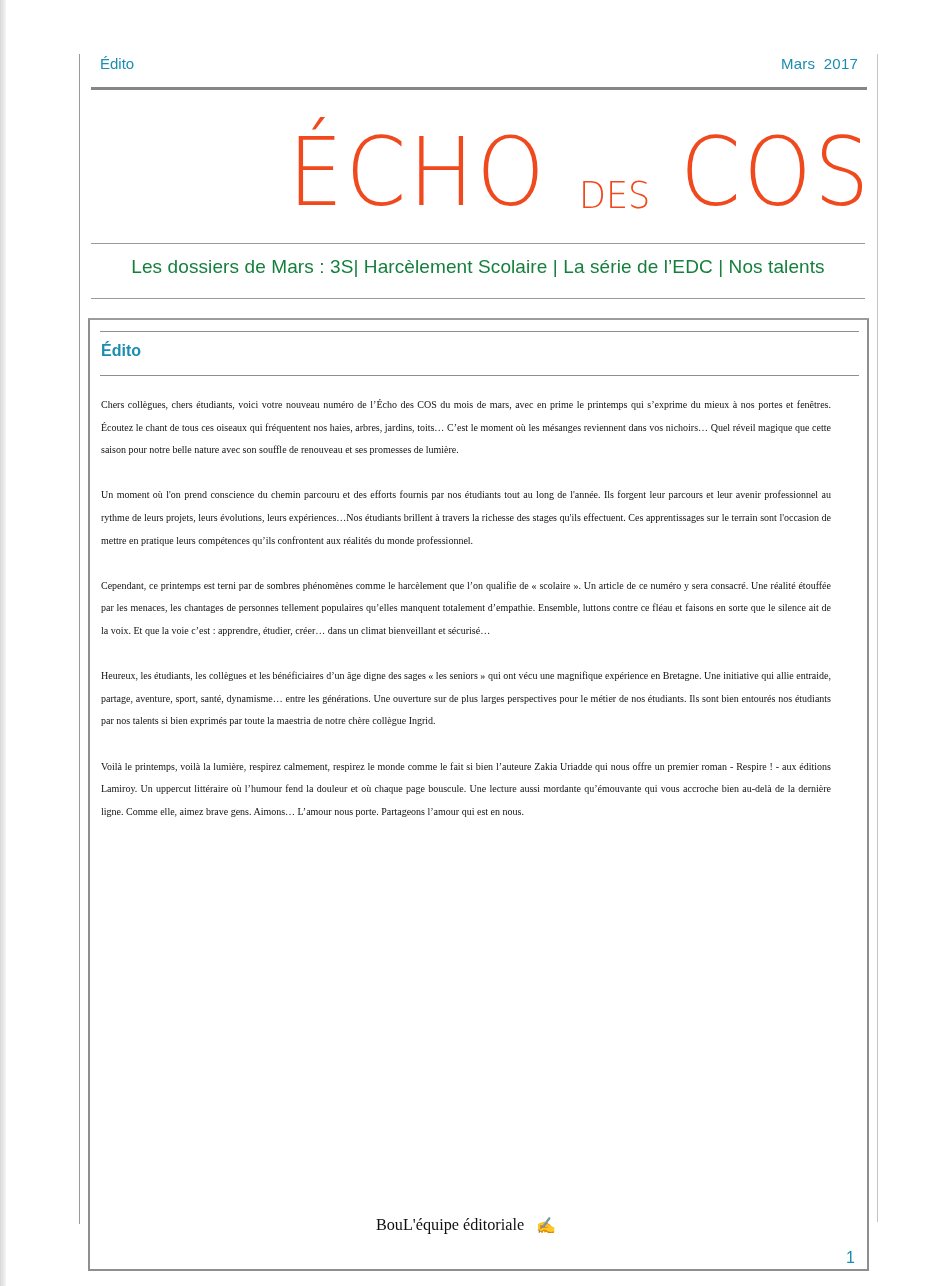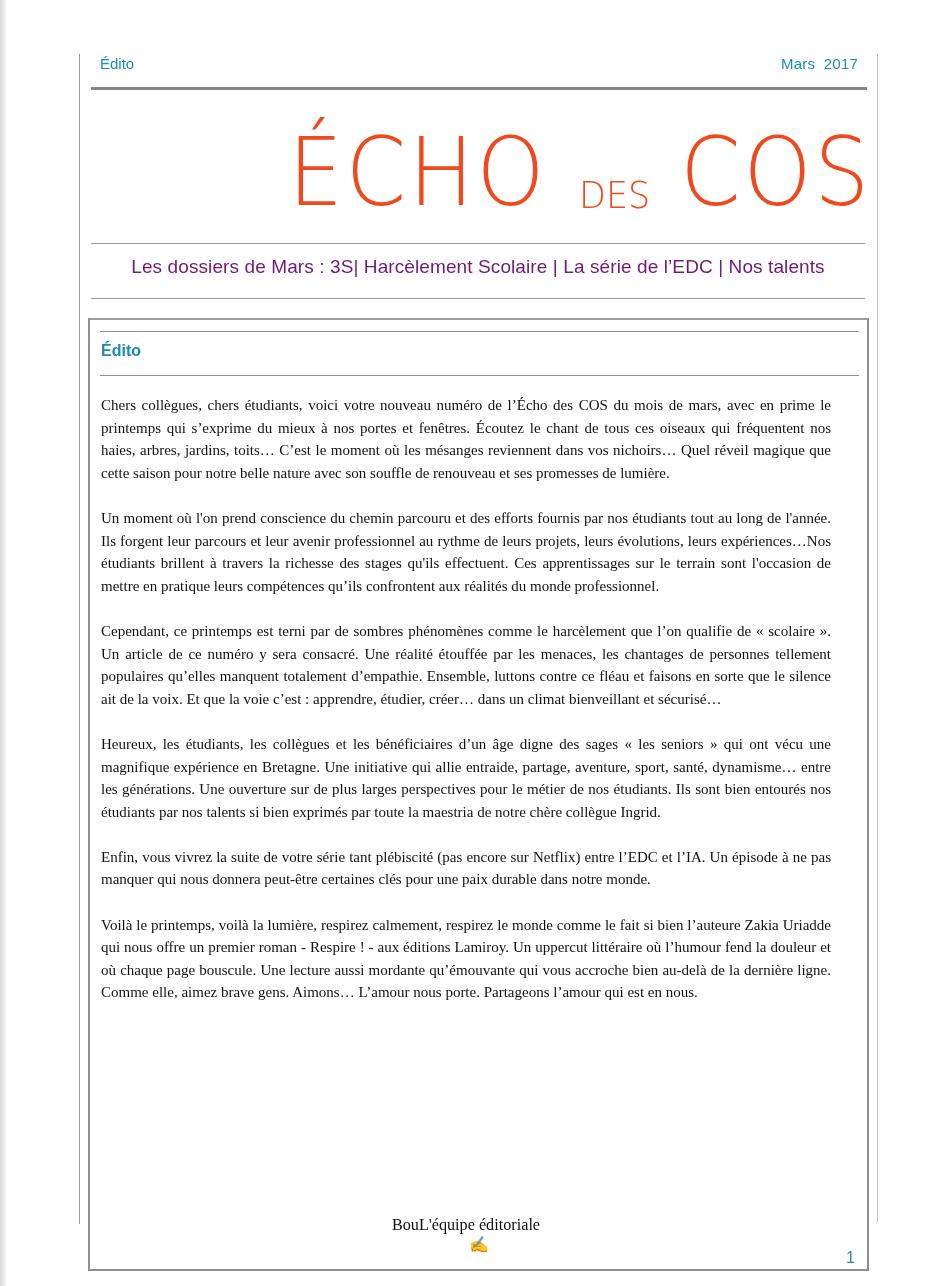--- a/index.html
+++ b/index.html
@@ -34,46 +34,46 @@
     }
     .masthead .big { font-size: 94px; line-height: 94px; letter-spacing: 3px; font-weight: 200; -webkit-text-stroke: 0px; transform: scaleX(0.92); display: inline-block; }
     .masthead .small { font-size: 38px; line-height: 38px; margin: 0 18px 6px 18px; transform: scaleX(0.92); display: inline-block; font-weight: 200; }
 
     .rule-thin { position: absolute; height: 1px; background: #9a9a9a; }
     .rule-a { left: 91px; top: 243px; width: 774px; }
     .rule-b { left: 91px; top: 298px; width: 774px; }
 
     .topics {
       position: absolute; left: 91px; top: 256px; width: 774px; height: 30px;
-      font-family: "Liberation Sans", sans-serif; font-size: 19px; color: #701a75;
+      font-family: "Liberation Sans", sans-serif; font-size: 19px; color: #15803d;
       text-align: center; letter-spacing: 0.1px; white-space: nowrap;
     }
 
     .edito-box {
       position: absolute; left: 88px; top: 318px; width: 781px; height: 953px;
       border: 2px solid #8f8f8f; border-top-color: #9c9c9c;
     }
     .box-rule-top { position: absolute; left: 10px; top: 11px; width: 759px; height: 1px; background: #8f8f8f; }
     .box-rule-bot { position: absolute; left: 10px; top: 55px; width: 759px; height: 1px; background: #8f8f8f; }
     .section-title {
       position: absolute; left: 11px; top: 22px;
       font-family: "Liberation Sans", sans-serif; font-weight: bold; font-size: 16px; color: #1a8db0;
     }
     .content {
       position: absolute; left: 11px; top: 74px; width: 730px;
-      font-family: "Liberation Serif", serif; font-size: 15px; line-height: 22.6px; color: #111;
+      font-family: "Liberation Serif", serif; font-size: 10px; line-height: 22.6px; color: #111;
       text-align: justify;
     }
     .content p { margin-bottom: 22.6px; }
     .signature {
       position: absolute; left: 11px; top: 896px; width: 730px;
       font-family: "Liberation Serif", serif; font-size: 16.2px; color: #111;
       display: flex; justify-content: center;
     }
-    .signature .team { display: inline-flex; align-items: center; gap: 0; flex-direction: column; }
+    .signature .team { display: inline-flex; align-items: center; gap: 12px; }
     .pen-icon { color: #e7a325; font-size: 16px; }
     .page-number {
       position: absolute; right: 12px; top: 929px;
       font-family: "Liberation Sans", sans-serif; font-size: 16px; color: #1a8db0;
     }
   </style>
 </head>
 <body>
 
 <div class="left-shadow"></div>
@@ -99,21 +99,20 @@
 <div class="edito-box">
   <div class="box-rule-top"></div>
   <div class="section-title">Édito</div>
   <div class="box-rule-bot"></div>
 
   <div class="content">
     <p>Chers collègues, chers étudiants, voici votre nouveau numéro de l’Écho des COS du mois de mars, avec en prime le printemps qui s’exprime du mieux à nos portes et fenêtres. Écoutez le chant de tous ces oiseaux qui fréquentent nos haies, arbres, jardins, toits… C’est le moment où les mésanges reviennent dans vos nichoirs… Quel réveil magique que cette saison pour notre belle nature avec son souffle de renouveau et ses promesses de lumière.</p>
     <p>Un moment où l'on prend conscience du chemin parcouru et des efforts fournis par nos étudiants tout au long de l'année. Ils forgent leur parcours et leur avenir professionnel au rythme de leurs projets, leurs évolutions, leurs expériences…Nos étudiants brillent à travers la richesse des stages qu'ils effectuent. Ces apprentissages sur le terrain sont l'occasion de mettre en pratique leurs compétences qu’ils confrontent aux réalités du monde professionnel.</p>
     <p>Cependant, ce printemps est terni par de sombres phénomènes comme le harcèlement que l’on qualifie de « scolaire ». Un article de ce numéro y sera consacré. Une réalité étouffée par les menaces, les chantages de personnes tellement populaires qu’elles manquent totalement d’empathie. Ensemble, luttons contre ce fléau et faisons en sorte que le silence ait de la voix. Et que la voie c’est : apprendre, étudier, créer… dans un climat bienveillant et sécurisé…</p>
     <p>Heureux, les étudiants, les collègues et les bénéficiaires d’un âge digne des sages « les seniors » qui ont vécu une magnifique expérience en Bretagne. Une initiative qui allie entraide, partage, aventure, sport, santé, dynamisme… entre les générations. Une ouverture sur de plus larges perspectives pour le métier de nos étudiants. Ils sont bien entourés nos étudiants par nos talents si bien exprimés par toute la maestria de notre chère collègue Ingrid.</p>
-    <p>Enfin, vous vivrez la suite de votre série tant plébiscité (pas encore sur Netflix) entre l’EDC et l’IA. Un épisode à ne pas manquer qui nous donnera peut-être certaines clés pour une paix durable dans notre monde.</p>
     <p>Voilà le printemps, voilà la lumière, respirez calmement, respirez le monde comme le fait si bien l’auteure Zakia Uriadde qui nous offre un premier roman - Respire ! -  aux éditions Lamiroy. Un uppercut littéraire où l’humour fend la douleur et où chaque page bouscule. Une lecture aussi mordante qu’émouvante qui vous accroche bien au-delà de la dernière ligne.  Comme elle, aimez brave gens. Aimons… L’amour nous porte. Partageons l’amour qui est en nous.</p>
   </div>
 
   <div class="signature">
     <span>Bou</span>
     <span class="team">
       <span>L'équipe éditoriale</span>
       <span class="pen-icon">✍</span>
     </span>
   </div>

